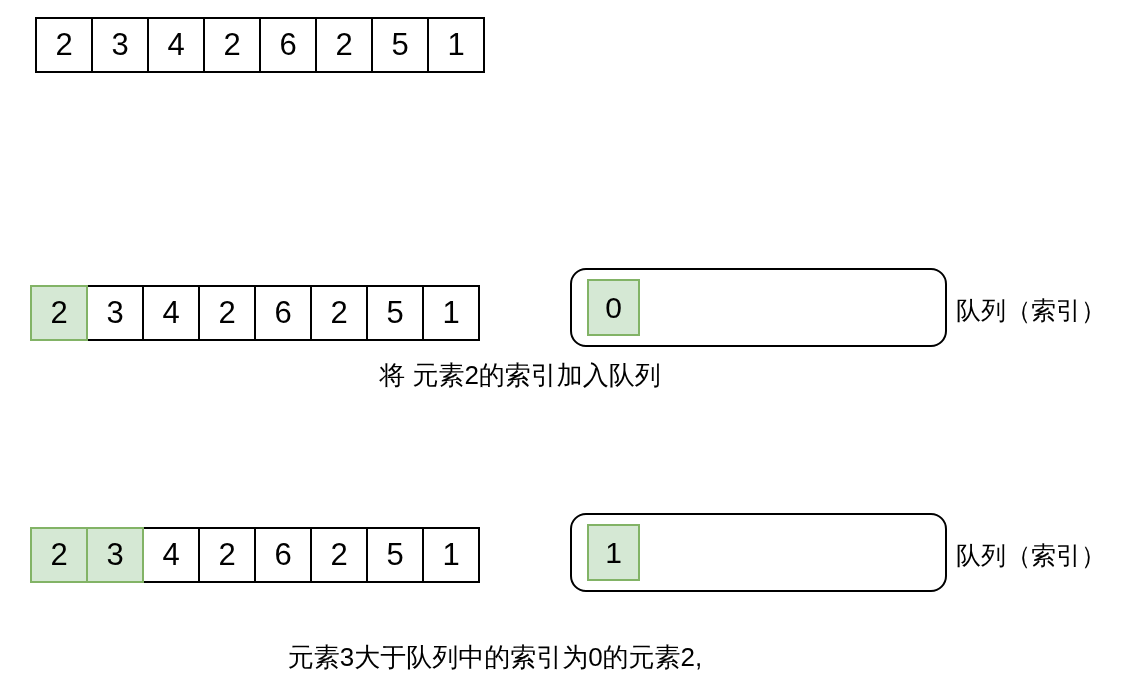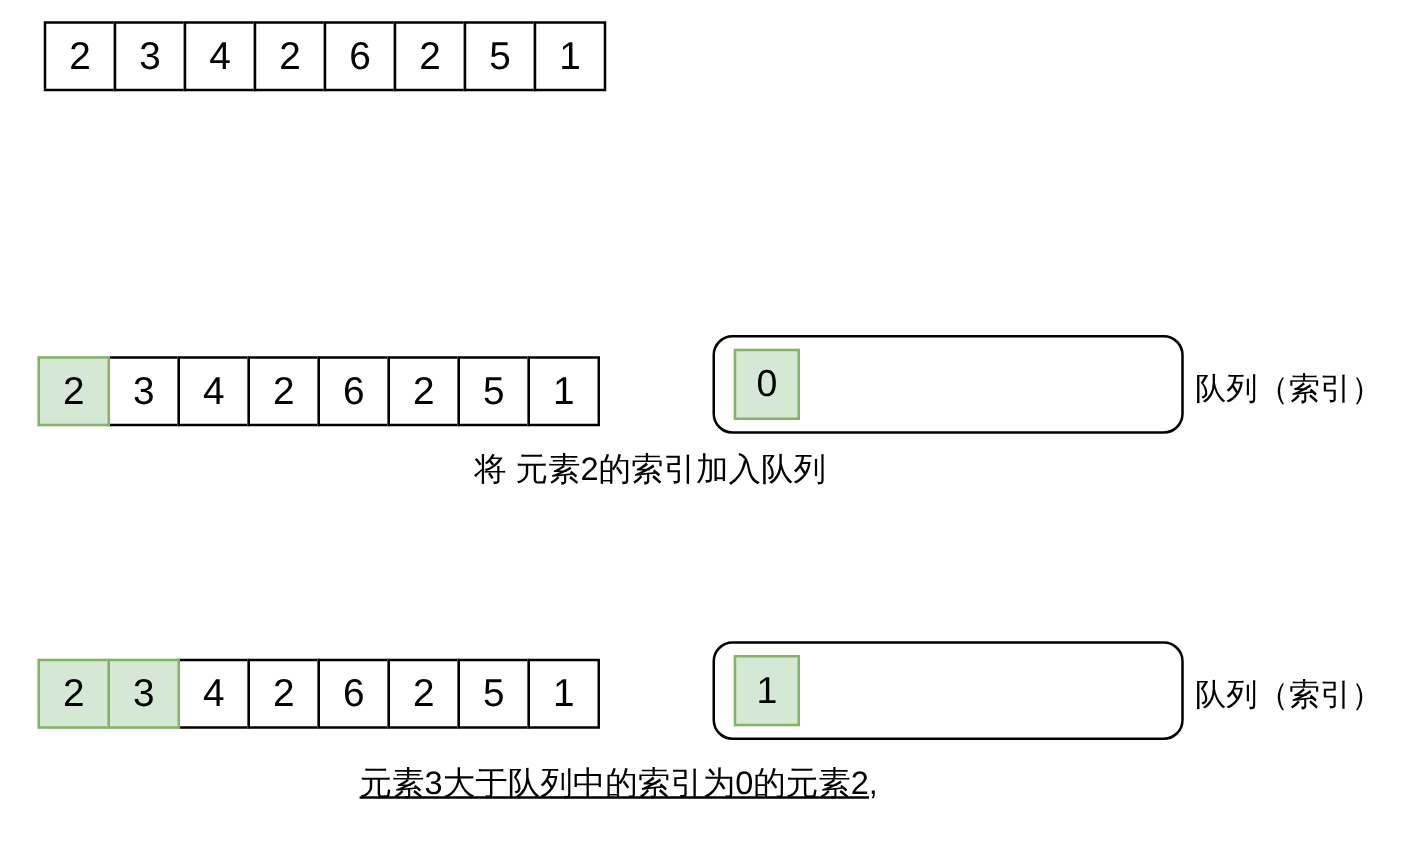--- a/index.html
+++ b/index.html
@@ -122,17 +122,17 @@
     <div class="cell">2</div>
     <div class="cell">5</div>
     <div class="cell">1</div>
   </div>
 
   <div class="queue-box" style="left:570px; top:513px;">
     <div class="queue-cell">1</div>
   </div>
   <div class="queue-label" style="top:539px;">队列（索引）</div>
 
-  <div class="caption" style="left:215px; top:612px; width:560px;text-decoration:underline;">
+  <div class="caption" style="left:215px; top:643px; width:560px;">
     <div>元素3大于队列中的索引为0的元素2,</div>
   </div>
 
 </div>
 
 </body></html>

